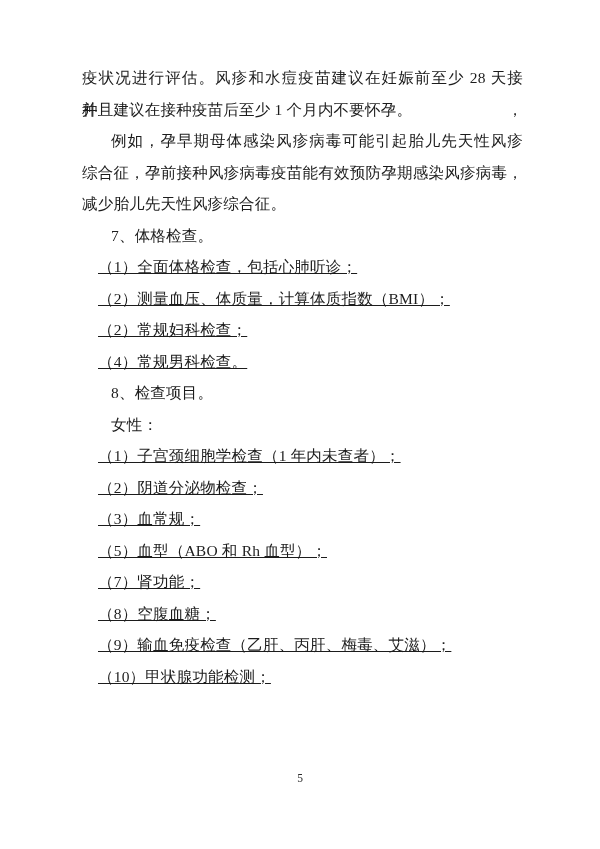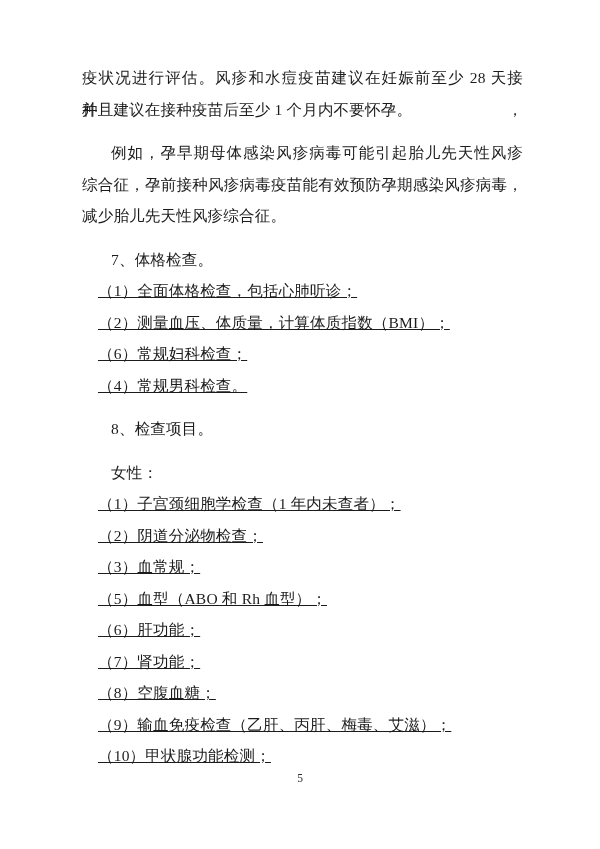--- a/index.html
+++ b/index.html
@@ -24,21 +24,21 @@
     line-height: 31.5px;
     font-size: 15.5px;
     white-space: nowrap;
     letter-spacing: 0.2px;
   }
   .line.fill {
     white-space: normal;
     text-align: justify;
     text-align-last: justify;
   }
-  .ind-para { padding-left: 29px; margin-top: 12px; }
+  .ind-para { padding-left: 29px; }
   .ind-item { padding-left: 16px; text-decoration: underline; }
   .page-number {
     position: absolute;
     top: 770px;
     left: 0;
     width: 100%;
     text-align: center;
     font-size: 11.5px;
     line-height: 16px;
     color: #2a2a2a;
@@ -50,28 +50,27 @@
 <div class="page">
   <main class="content" id="content">
       <div class="line ind-none fill">疫状况进行评估。风疹和水痘疫苗建议在妊娠前至少 28 天接种，</div>
       <div class="line ind-none">并且建议在接种疫苗后至少 1 个月内不要怀孕。</div>
       <div class="line ind-para fill">例如，孕早期母体感染风疹病毒可能引起胎儿先天性风疹</div>
       <div class="line ind-none fill">综合征，孕前接种风疹病毒疫苗能有效预防孕期感染风疹病毒，</div>
       <div class="line ind-none">减少胎儿先天性风疹综合征。</div>
       <div class="line ind-para">7、体格检查。</div>
       <div class="line ind-item">（1）全面体格检查，包括心肺听诊；</div>
       <div class="line ind-item">（2）测量血压、体质量，计算体质指数（BMI）；</div>
-      <div class="line ind-item">（6）常规妇科检查；</div>
+      <div class="line ind-item">（2）常规妇科检查；</div>
       <div class="line ind-item">（4）常规男科检查。</div>
       <div class="line ind-para">8、检查项目。</div>
       <div class="line ind-para">女性：</div>
       <div class="line ind-item">（1）子宫颈细胞学检查（1 年内未查者）；</div>
       <div class="line ind-item">（2）阴道分泌物检查；</div>
       <div class="line ind-item">（3）血常规；</div>
       <div class="line ind-item">（5）血型（ABO 和 Rh 血型）；</div>
-      <div class="line ind-item">（6）肝功能；</div>
       <div class="line ind-item">（7）肾功能；</div>
       <div class="line ind-item">（8）空腹血糖；</div>
       <div class="line ind-item">（9）输血免疫检查（乙肝、丙肝、梅毒、艾滋）；</div>
       <div class="line ind-item">（10）甲状腺功能检测；</div>
     </main>
   <div class="page-number">5</div>
 </div>
 
 </body></html>

